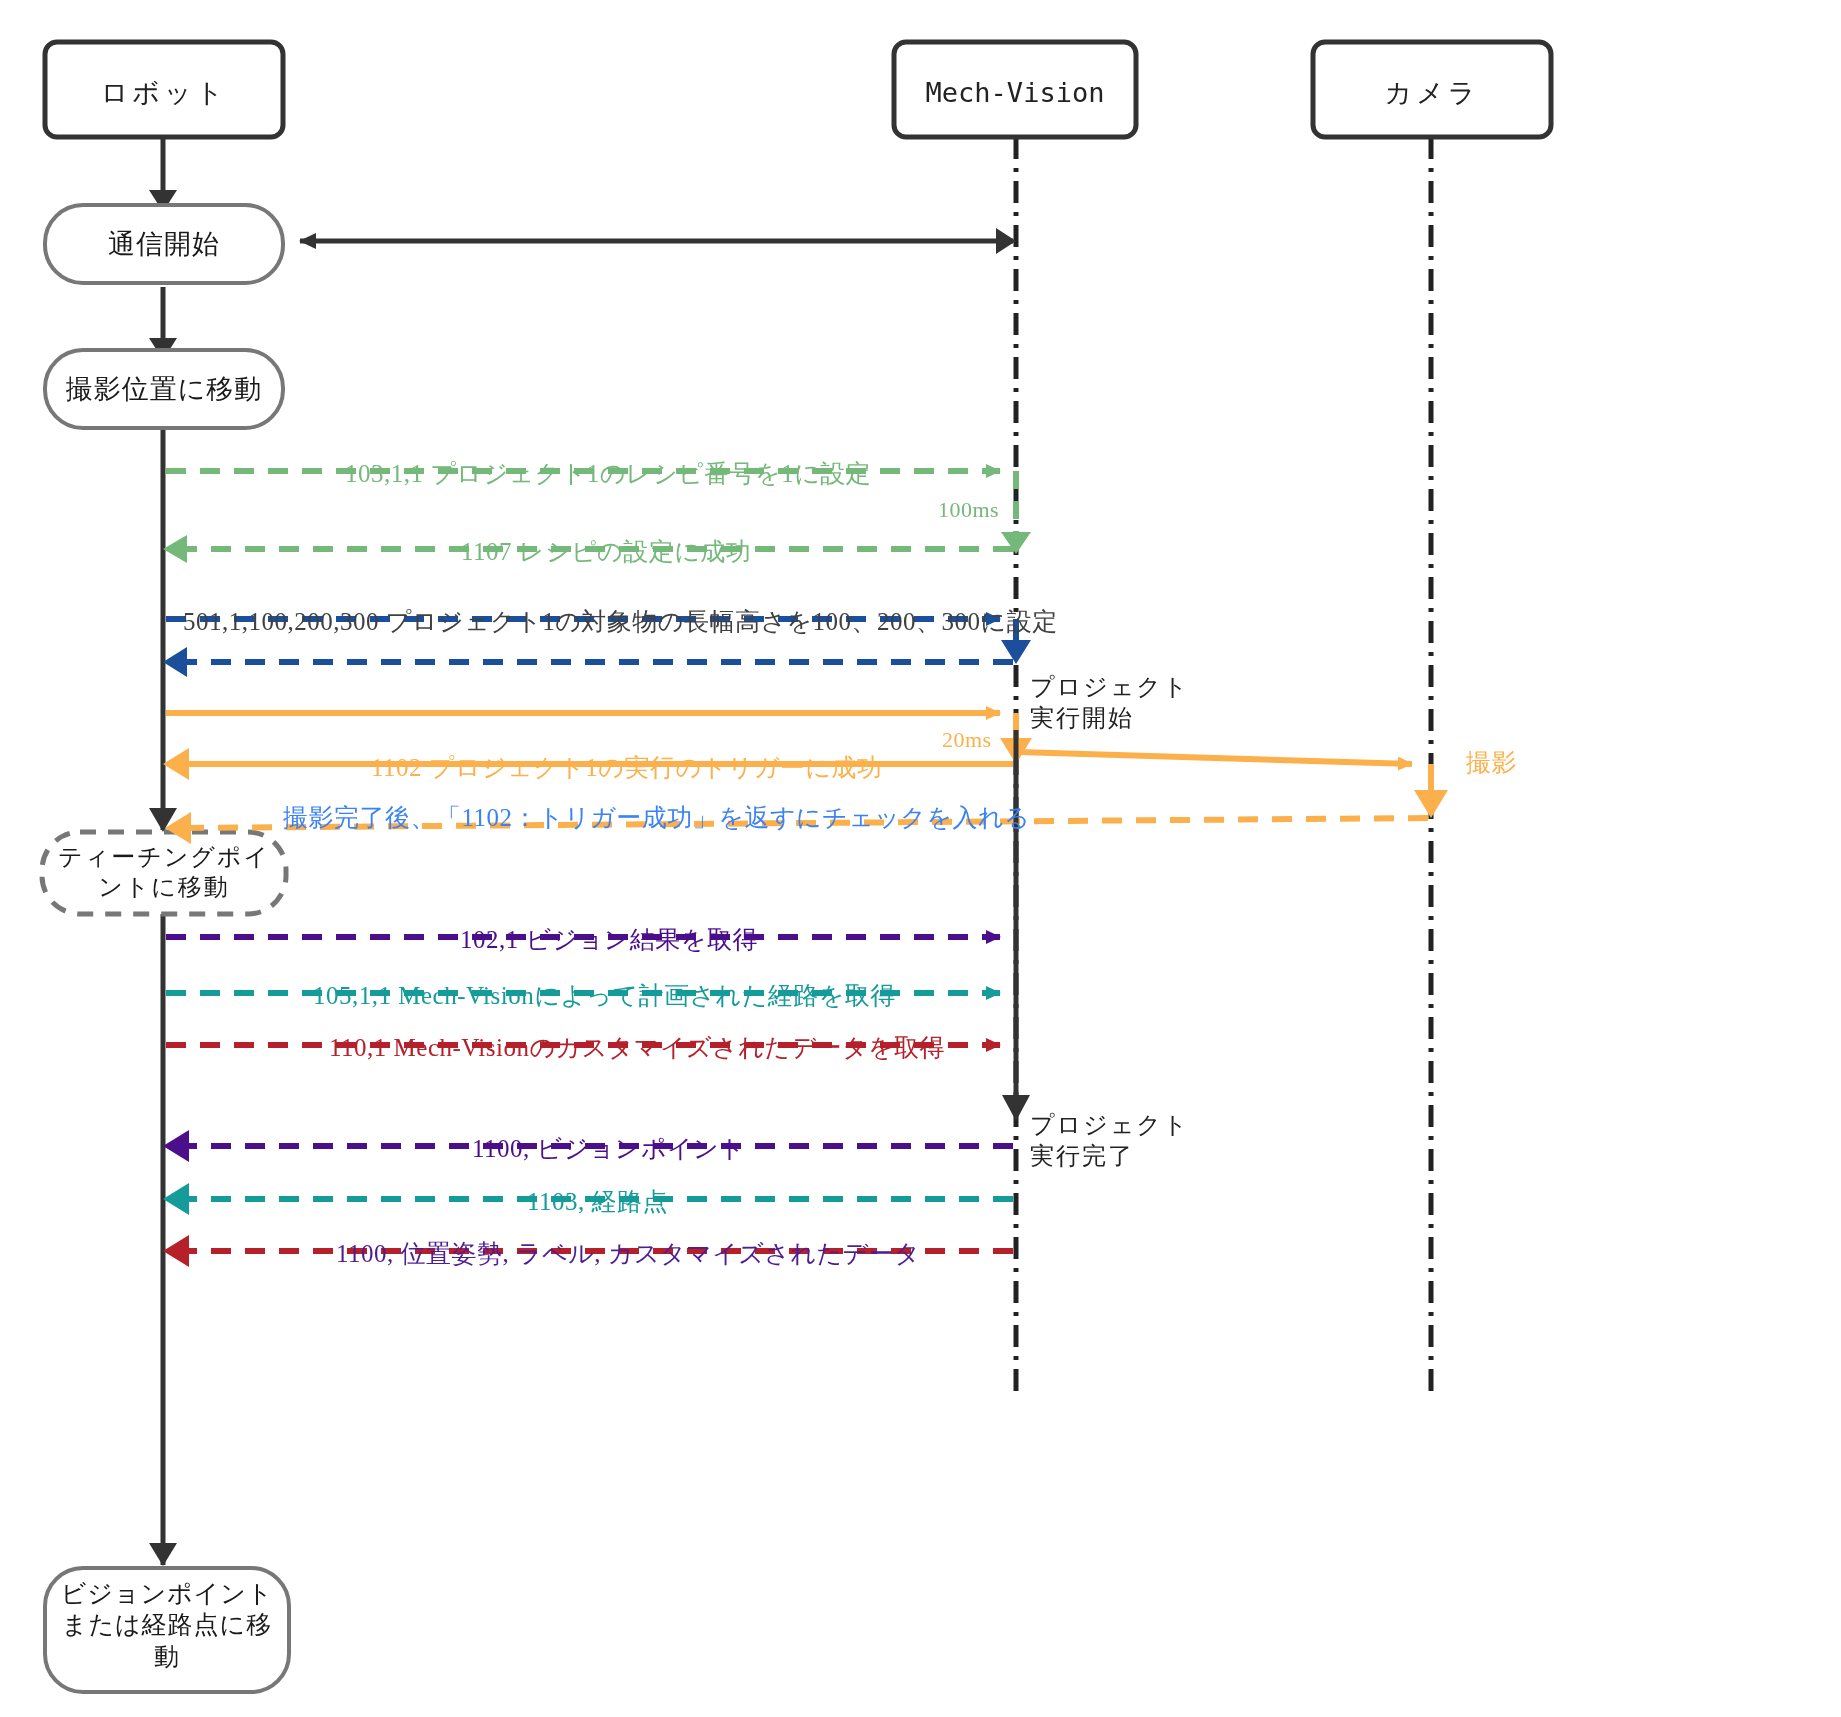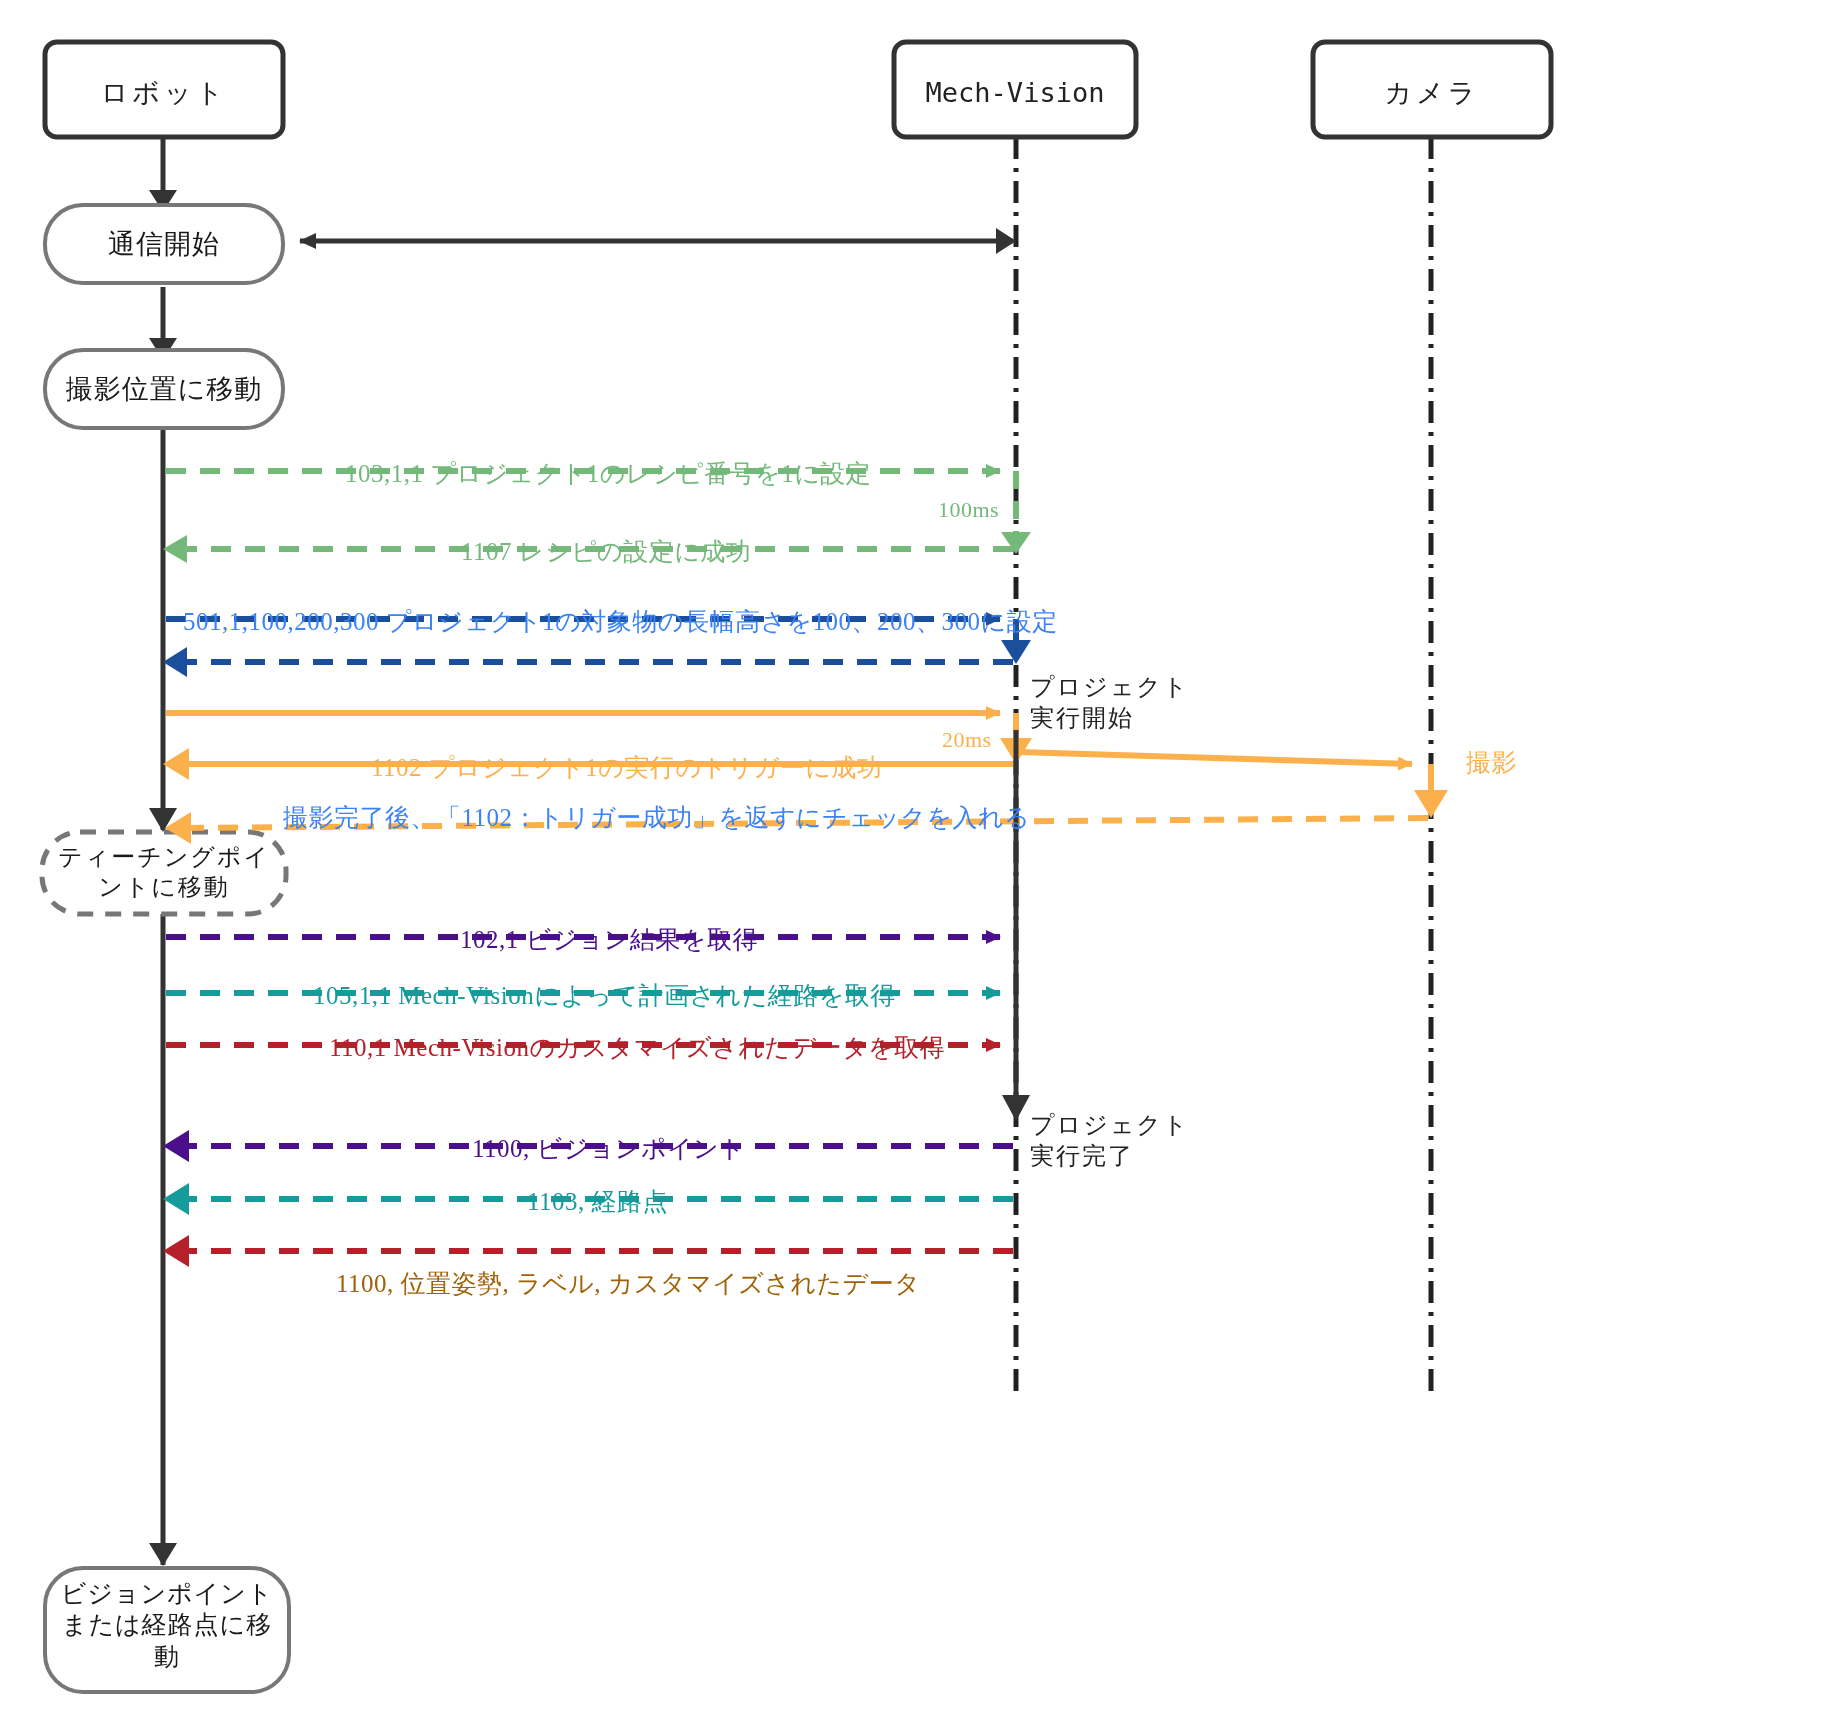--- a/index.html
+++ b/index.html
@@ -124,32 +124,32 @@
   <div class="lbl node-label" style="left:45px;top:373px;width:238px;">撮影位置に移動</div>
   <div class="lbl node-label" style="left:42px;top:842px;width:244px;font-size:24px;letter-spacing:2px;">ティーチングポイ
 ントに移動</div>
   <div class="lbl node-label" style="left:45px;top:1578px;width:244px;font-size:25px;letter-spacing:1px;">ビジョンポイント
 または経路点に移
 動</div>
 
   <div class="lbl msg-label" style="left:345px;top:458px;color:#74b87a;">103,1,1 プロジェクト1のレシピ番号を1に設定</div>
   <div class="lbl msg-label" style="left:461px;top:536px;color:#74b87a;">1107 レシピの設定に成功</div>
 
-  <div class="lbl msg-label" style="left:183px;top:606px;color:#3b82f6;">501,1,100,200,300 プロジェクト1の対象物の長幅高さを100、200、300に設定</div>
+  <div class="lbl msg-label" style="left:183px;top:606px;color:#404040;">501,1,100,200,300 プロジェクト1の対象物の長幅高さを100、200、300に設定</div>
 
   <div class="lbl msg-label" style="left:371px;top:752px;color:#fbb04b;">1102 プロジェクト1の実行のトリガーに成功</div>
   <div class="lbl msg-label" style="left:283px;top:802px;color:#3b82f6;">撮影完了後、「1102：トリガー成功」を返すにチェックを入れる</div>
 
   <div class="lbl msg-label" style="left:460px;top:924px;color:#4b0f8c;">102,1 ビジョン結果を取得</div>
   <div class="lbl msg-label" style="left:313px;top:980px;color:#169b9b;">105,1,1 Mech-Visionによって計画された経路を取得</div>
   <div class="lbl msg-label" style="left:303px;top:1032px;color:#b5202a;margin-left:26px;">110,1 Mech-Visionのカスタマイズされたデータを取得</div>
 
   <div class="lbl msg-label" style="left:472px;top:1133px;color:#4b0f8c;">1100, ビジョンポイント</div>
   <div class="lbl msg-label" style="left:527px;top:1186px;color:#169b9b;">1103, 経路点</div>
-  <div class="lbl msg-label" style="left:336px;top:1268px;color:#a16207;text-align:center;">1100, 位置姿勢, ラベル, カスタマイズされたデータ</div>
+  <div class="lbl msg-label" style="left:336px;top:1238px;color:#4c1d95;text-align:center;">1100, 位置姿勢, ラベル, カスタマイズされたデータ</div>
 
   <div class="lbl msg-label tiny-label" style="left:938px;top:496px;color:#74b87a;">100ms</div>
   <div class="lbl msg-label tiny-label" style="left:942px;top:726px;color:#fbb04b;">20ms</div>
   <div class="lbl note-label" style="left:1030px;top:672px;width:170px;text-align:left;">プロジェクト
 実行開始</div>
   <div class="lbl note-label" style="left:1030px;top:1110px;width:170px;text-align:left;">プロジェクト
 実行完了</div>
   <div class="lbl msg-label" style="left:1466px;top:747px;color:#fbb04b;">撮影</div>
 
 </div>

